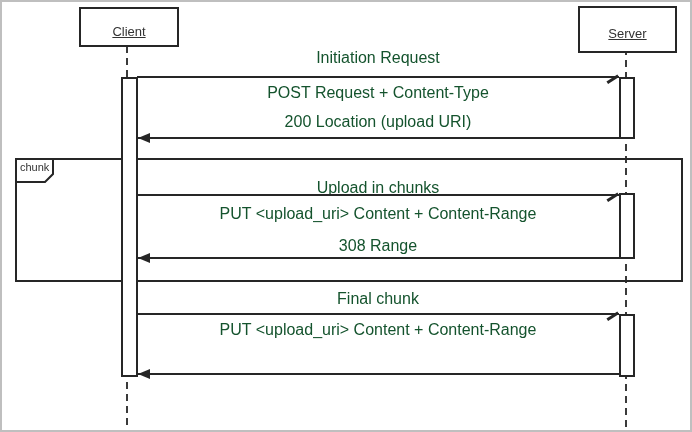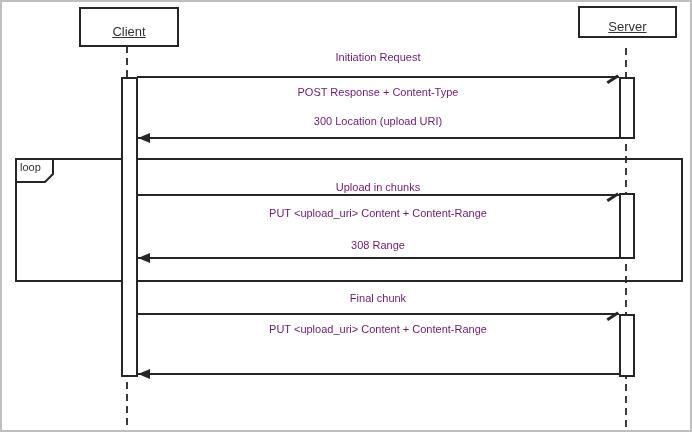--- a/index.html
+++ b/index.html
@@ -19,21 +19,21 @@
   .loop-frame{position:absolute;left:13px;top:156px;width:668px;height:124px;
     box-sizing:border-box;border:2px solid #262626;background:transparent;}
   .loop-tag{position:absolute;left:13px;top:156px;width:40px;height:26px;}
   .loop-tag svg{display:block;}
   .loop-tag .txt{position:absolute;left:5px;top:3px;font-size:11px;color:#333;}
   
   .actor{position:absolute;box-sizing:border-box;border:2px solid #262626;background:#fff;
     display:flex;align-items:center;justify-content:center;font-size:13px;color:#333;}
   .actor span{text-decoration:underline;margin-top:8px;}
   .actor.client{left:77px;top:5px;width:100px;height:40px;}
-  .actor.server{left:576px;top:4px;width:99px;height:32px;}
+  .actor.server{left:576px;top:4px;width:99px;height:47px;}
   
   .activation{position:absolute;box-sizing:border-box;border:2px solid #262626;background:#fff;}
   .act-client{left:119px;top:75px;width:17px;height:300px;}
   .act-s1{left:617px;top:75px;width:16px;height:62px;}
   .act-s2{left:617px;top:191px;width:16px;height:66px;}
   .act-s3{left:617px;top:312px;width:16px;height:63px;}
   
   .msg-line{position:absolute;left:135px;width:482px;height:2px;background:#262626;}
   .line-req1{top:74px;}
   .line-resp1{top:135px;}
@@ -49,21 +49,21 @@
   .barb3{left:604px;top:309px;}
   
   .resp-arrow{position:absolute;width:0;height:0;
     border-top:5px solid transparent;border-bottom:5px solid transparent;
     border-right:12px solid #262626;}
   .ra1{left:136px;top:131px;}
   .ra2{left:136px;top:251px;}
   .ra3{left:136px;top:367px;}
   
   .msg-label{position:absolute;left:135px;width:482px;text-align:center;
-    font-size:11px;line-height:13px;color:#701a75;white-space:nowrap;}
+    font-size:16px;line-height:13px;color:#14532d;white-space:nowrap;}
   .t1{top:49px;}
   .q1{top:84px;}
   .p1{top:113px;}
   .t2{top:179px;}
   .q2{top:205px;}
   .p2{top:237px;}
   .t3{top:290px;}
   .q3{top:321px;}
   .p3{top:353px;}
 </style>
@@ -73,40 +73,40 @@
 <div class="stage">
 
   <div class="lifeline client"></div>
   <div class="lifeline server"></div>
 
   <div class="loop-frame"></div>
   <div class="loop-tag">
     <svg width="40" height="26">
       <polygon points="1,1 38,1 38,16 30,24 1,24" fill="#ffffff" stroke="#262626" stroke-width="2"></polygon>
     </svg>
-    <div class="txt">loop</div>
+    <div class="txt">chunk</div>
   </div>
 
   <div class="activation act-client"></div>
   <div class="activation act-s1"></div>
   <div class="activation act-s2"></div>
   <div class="activation act-s3"></div>
 
   <div class="actor client">
     <span>Client</span>
   </div>
   <div class="actor server">
     <span>Server</span>
   </div>
 
   <div class="msg-label t1">Initiation Request</div>
   <div class="msg-line line-req1"></div>
   <div class="barb barb1"></div>
-  <div class="msg-label q1">POST Response + Content-Type</div>
-  <div class="msg-label p1">300 Location (upload URI)</div>
+  <div class="msg-label q1">POST Request + Content-Type</div>
+  <div class="msg-label p1">200 Location (upload URI)</div>
   <div class="msg-line line-resp1"></div>
   <div class="resp-arrow ra1"></div>
 
   <div class="msg-label t2">Upload in chunks</div>
   <div class="msg-line line-req2"></div>
   <div class="barb barb2"></div>
   <div class="msg-label q2">PUT &lt;upload_uri&gt; Content + Content-Range</div>
   <div class="msg-label p2">308 Range</div>
   <div class="msg-line line-resp2"></div>
   <div class="resp-arrow ra2"></div>

